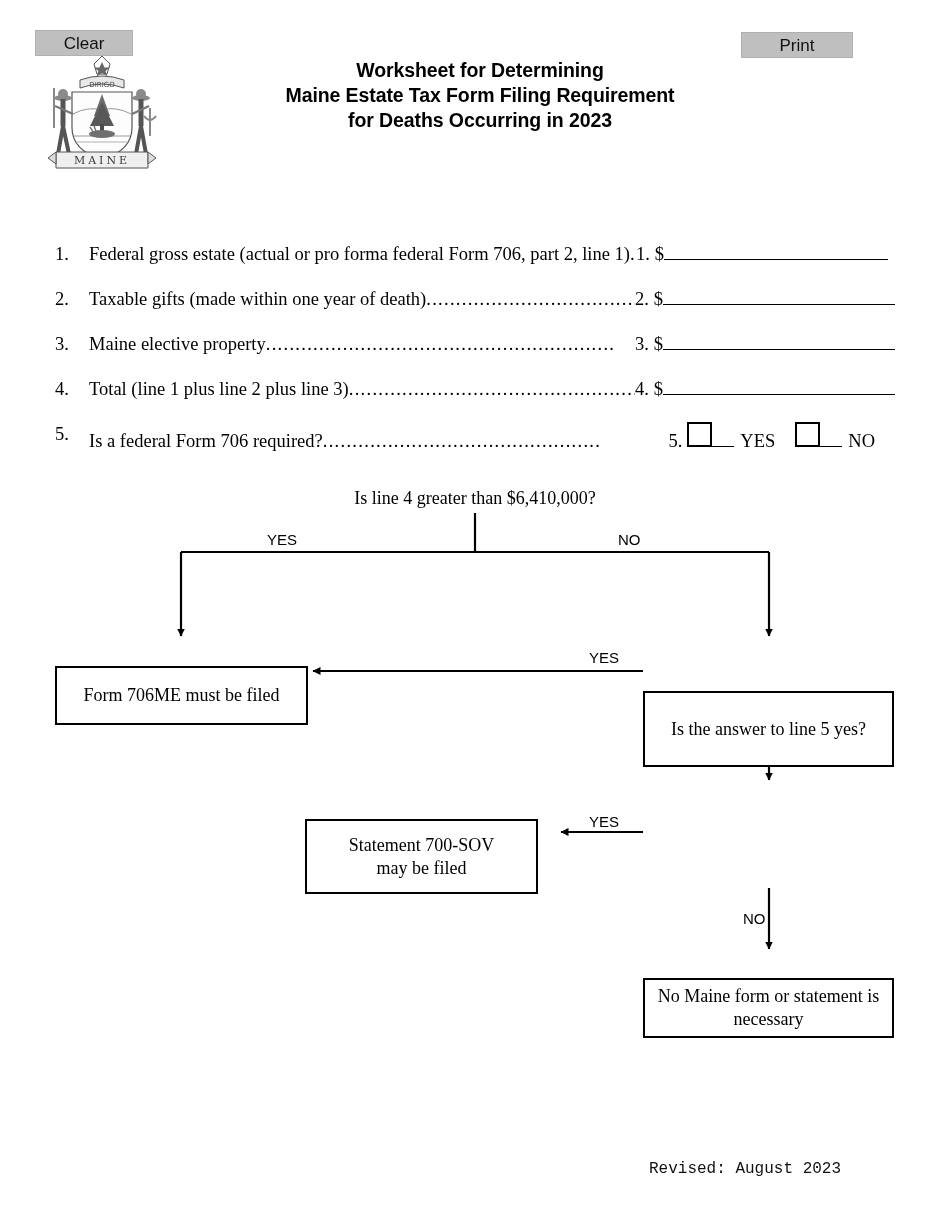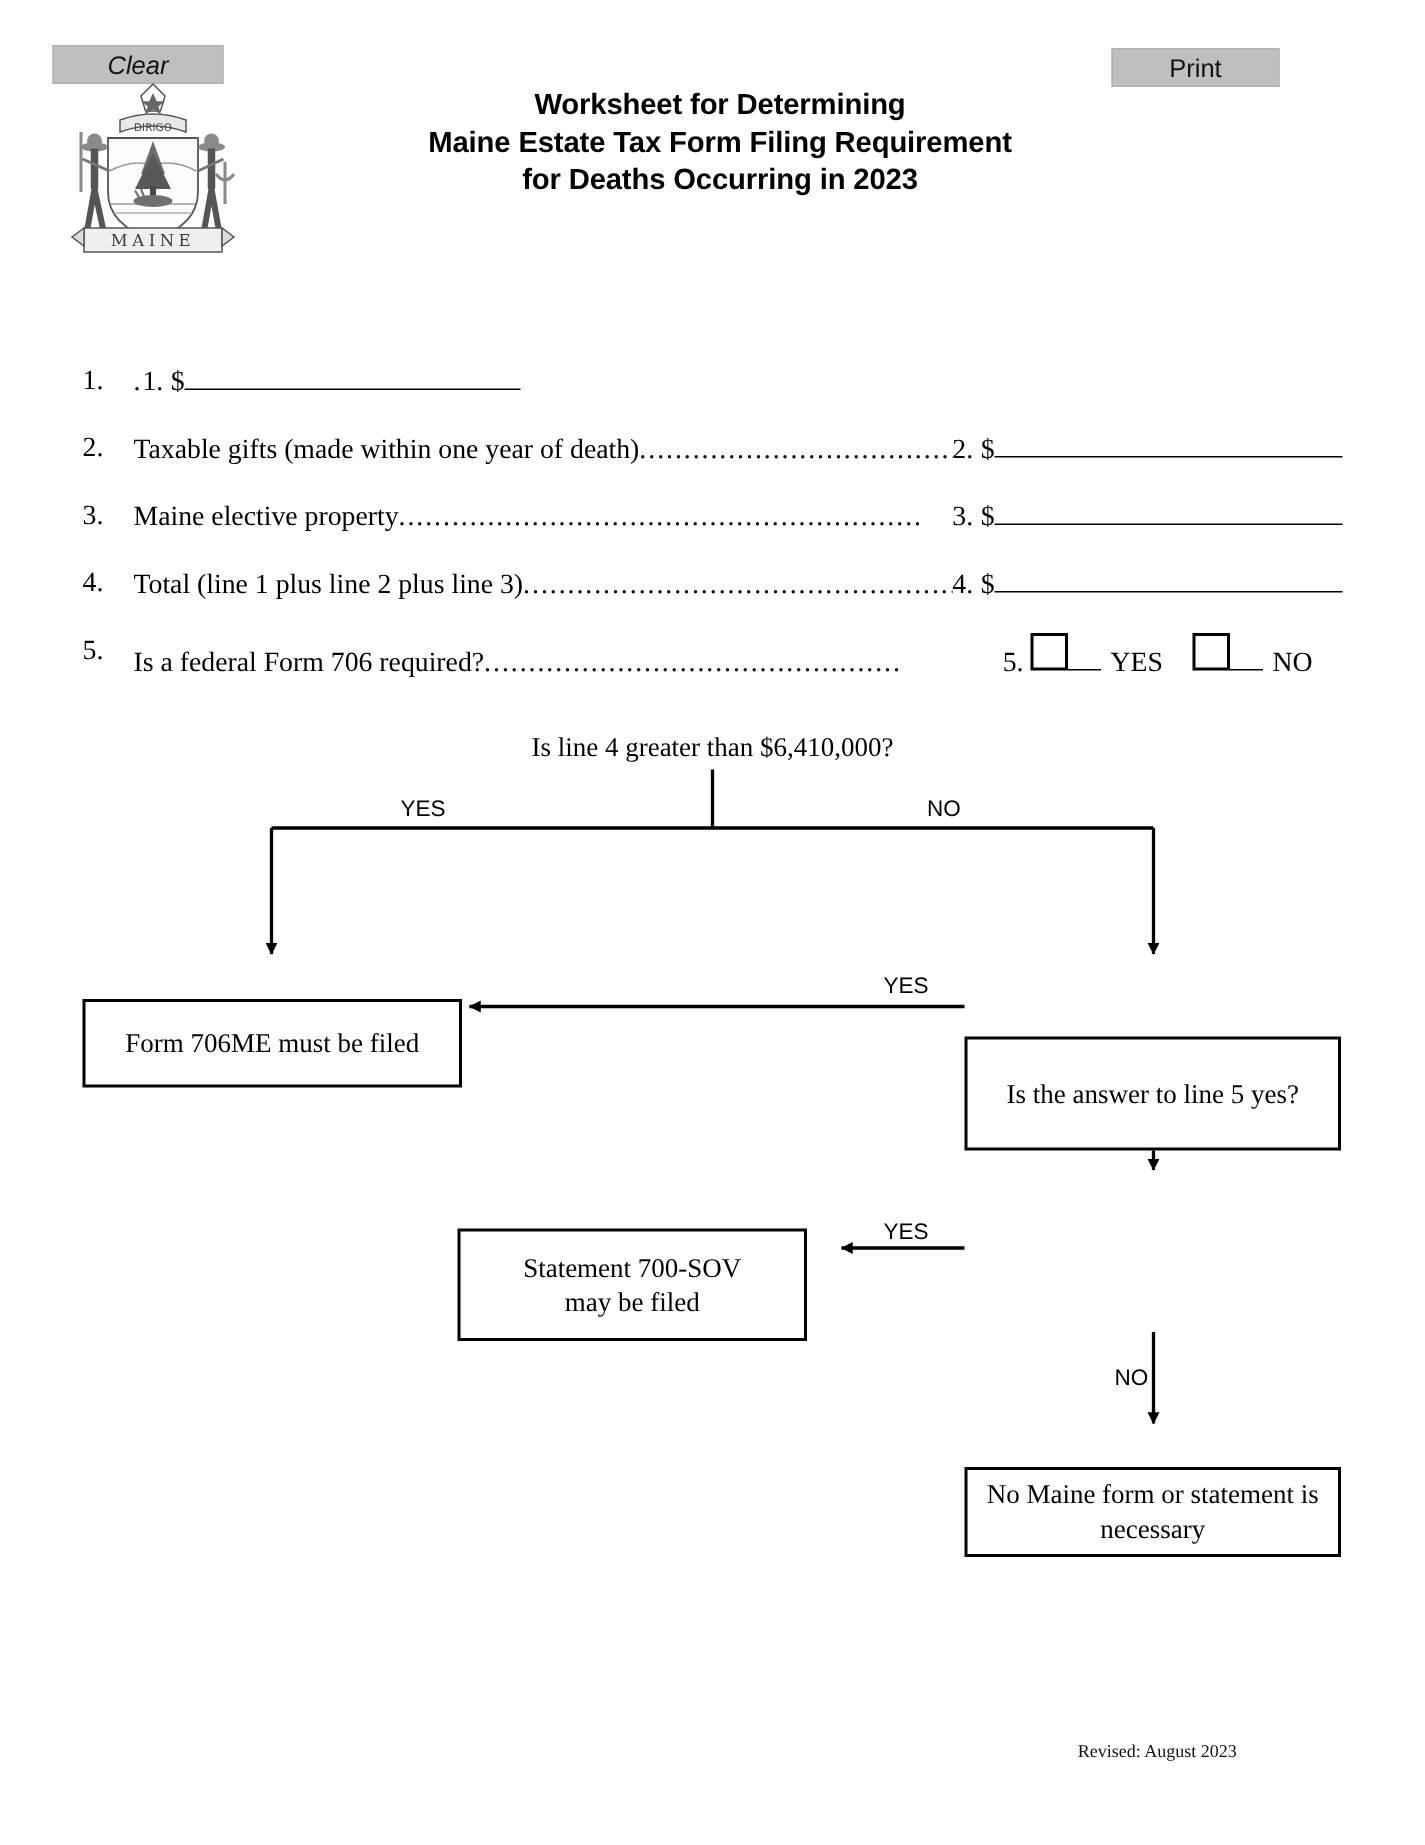--- a/index.html
+++ b/index.html
@@ -29,23 +29,22 @@
     color: #111111;
     text-align: center;
     line-height: 26px;
     box-sizing: border-box;
     cursor: pointer;
     padding: 0;
   }
   #clear-button {
     left: 35px;
     top: 30px;
-    width: 114px;
+    width: 98px;
     height: 26px;
-    font-style: italic;
   }
   #print-button {
     left: 741px;
     top: 32px;
     width: 112px;
     height: 26px;
   }
 
   
   #seal {
@@ -194,23 +193,23 @@
     text-align: center;
     font-size: 18px;
     line-height: 22px;
   }
 
   #footer {
     position: absolute;
     left: 649px;
     top: 1160px;
     width: 245px;
-    text-align: center;
-    font-family: Liberation Serif, serif;
-    font-size: 12px;
+    text-align: left;
+    font-family: Liberation Mono, monospace;
+    font-size: 16px;
     color: #111;
   }
 </style>
 </head>
 <body>
 
 <div id="page">
 
   <button id="clear-button" class="form-button">Clear</button>
 
@@ -265,20 +264,21 @@
     <div>Worksheet for Determining</div>
     <div>Maine Estate Tax Form Filing Requirement</div>
     <div>for Deaths Occurring in 2023</div>
   </div>
 
   <div id="lines">
 
     <div class="wline">
       <span class="wnum">1.</span>
       <span class="wtext">
+        <span class="wlabel">Federal gross estate (actual or pro forma federal Form 706, part 2, line 1)</span>
         <span class="wleader tiny">.</span>
         <span class="wnum2">1.</span>
         <span class="wdollar">$</span>
         <span class="wfill" id="fill1"></span>
       </span>
     </div>
 
     <div class="wline">
       <span class="wnum">2.</span>
       <span class="wtext">

